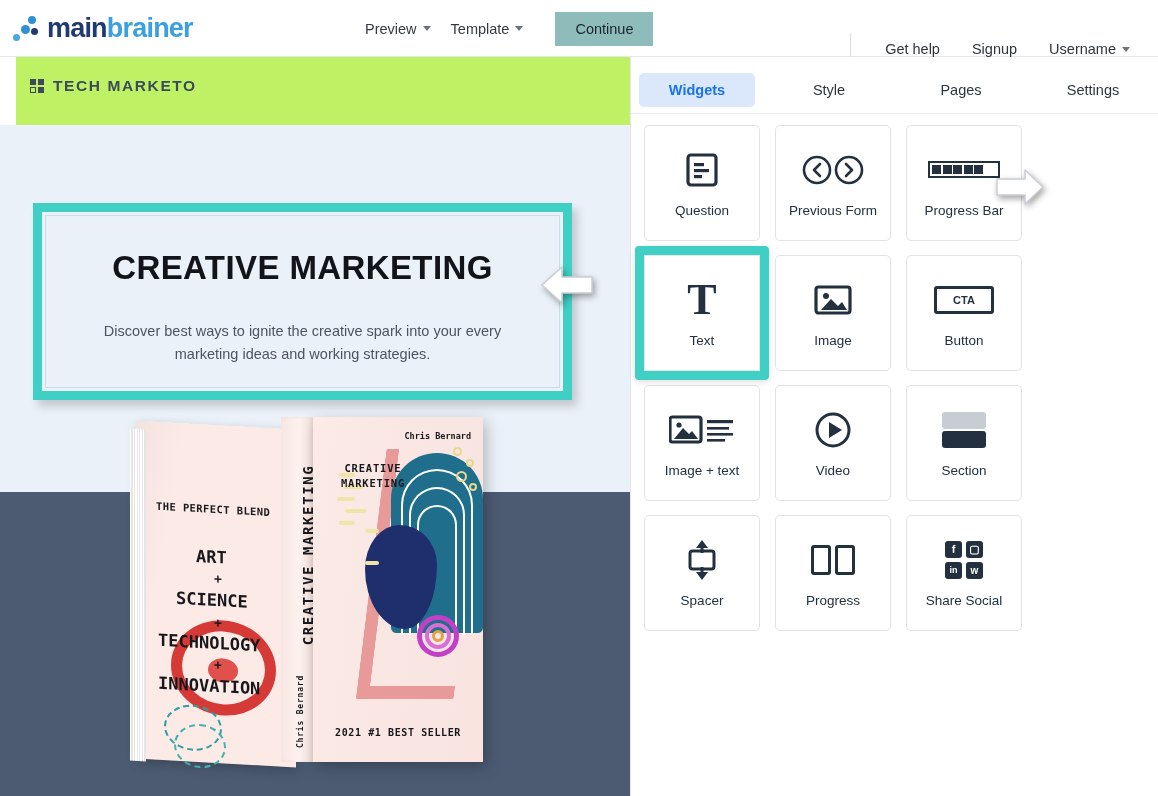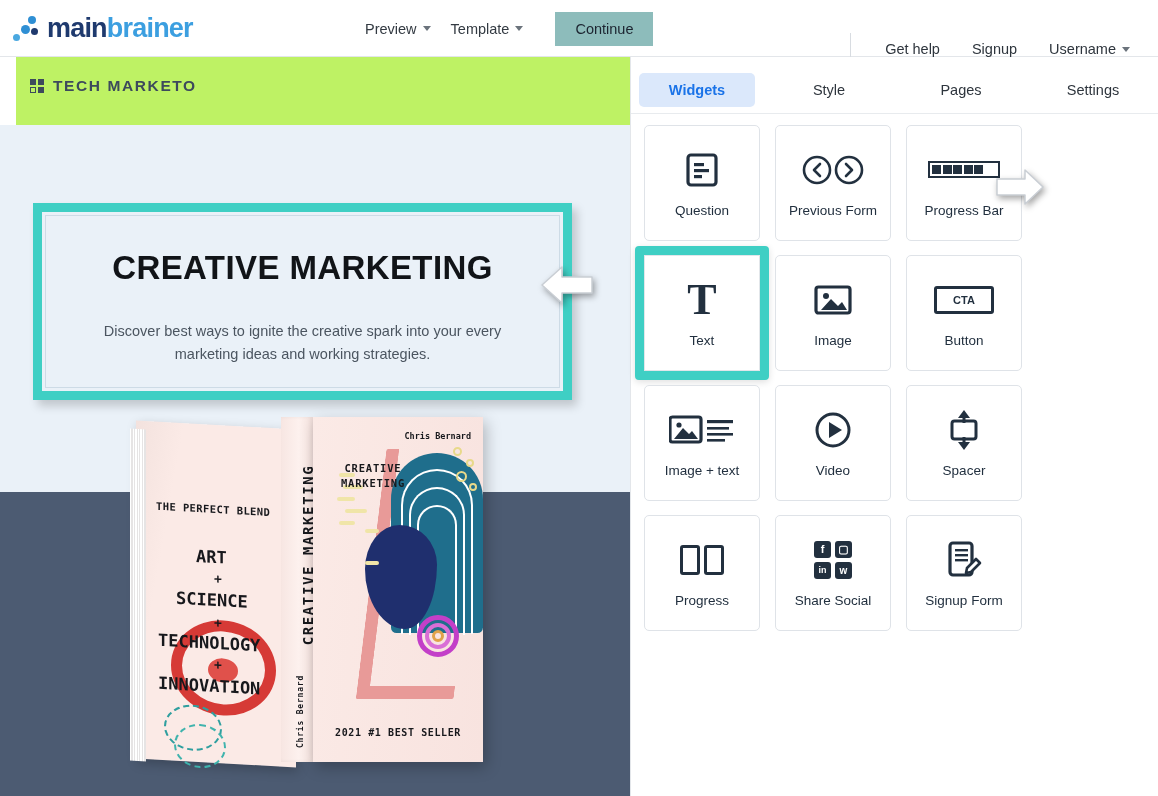--- a/index.html
+++ b/index.html
@@ -435,20 +435,29 @@
       <div class="widget">
         <span class="wicon">
           <svg width="38" height="38" viewBox="0 0 38 38">
               <circle cx="19" cy="19" r="16" fill="none" stroke="#22303f" stroke-width="3"></circle>
               <path d="M15 11 L28 19 L15 27 Z" fill="#22303f"></path>
             </svg>
         </span>
         <span class="wlabel">Video</span>
       </div>
 
+      <div class="widget">
+        <span class="wicon">
+          <span class="section-icon">
+              <b class="sec-top"></b>
+              <b class="sec-bot"></b>
+            </span>
+        </span>
+        <span class="wlabel">Section</span>
+      </div>
 
       <div class="widget">
         <span class="wicon">
           <svg width="38" height="42" viewBox="0 0 38 42">
               <rect x="7" y="12" width="24" height="18" rx="2.5" fill="none" stroke="#22303f" stroke-width="3"></rect>
               <path d="M19 1 L25 9 L13 9 Z" fill="#22303f"></path>
               <rect x="17.5" y="6" width="3" height="8" fill="#22303f"></rect>
               <path d="M19 41 L25 33 L13 33 Z" fill="#22303f"></path>
               <rect x="17.5" y="28" width="3" height="8" fill="#22303f"></rect>
             </svg>
@@ -471,32 +480,20 @@
           <span class="social-grid">
             <b>f</b>
             <b>▢</b>
             <b style="font-size:9px;">in</b>
             <b style="font-size:10px;">w</b>
           </span>
         </span>
         <span class="wlabel">Share Social</span>
       </div>
 
-      <div class="widget">
-        <span class="wicon">
-          <svg width="36" height="38" viewBox="0 0 36 38">
-              <rect x="4" y="2" width="22" height="32" rx="3" fill="none" stroke="#22303f" stroke-width="3.2"></rect>
-              <rect x="9" y="8" width="13" height="2.4" fill="#22303f"></rect>
-              <rect x="9" y="13" width="13" height="2.4" fill="#22303f"></rect>
-              <rect x="9" y="18" width="13" height="2.4" fill="#22303f"></rect>
-              <path d="M21 27 L30 18 L34 22 L25 31 L20 32 Z" fill="#ffffff" stroke="#22303f" stroke-width="2.6" stroke-linejoin="round"></path>
-            </svg>
-        </span>
-        <span class="wlabel">Signup Form</span>
-      </div>
 
     </div>
   </div>
 
   <svg class="arrow-right" viewBox="0 0 50 40">
     <path d="M48 20 L30 3 L30 12 L2 12 L2 28 L30 28 L30 37 Z" fill="#ffffff" stroke="#c9ced4" stroke-width="1.5" stroke-linejoin="round"></path>
   </svg>
 
 </div>
 

